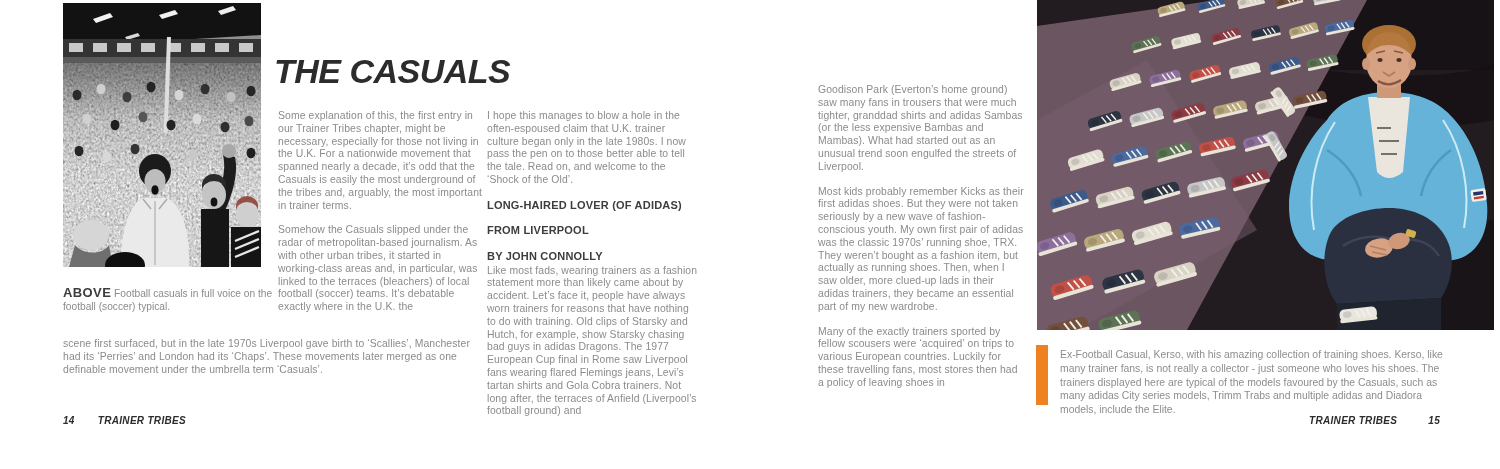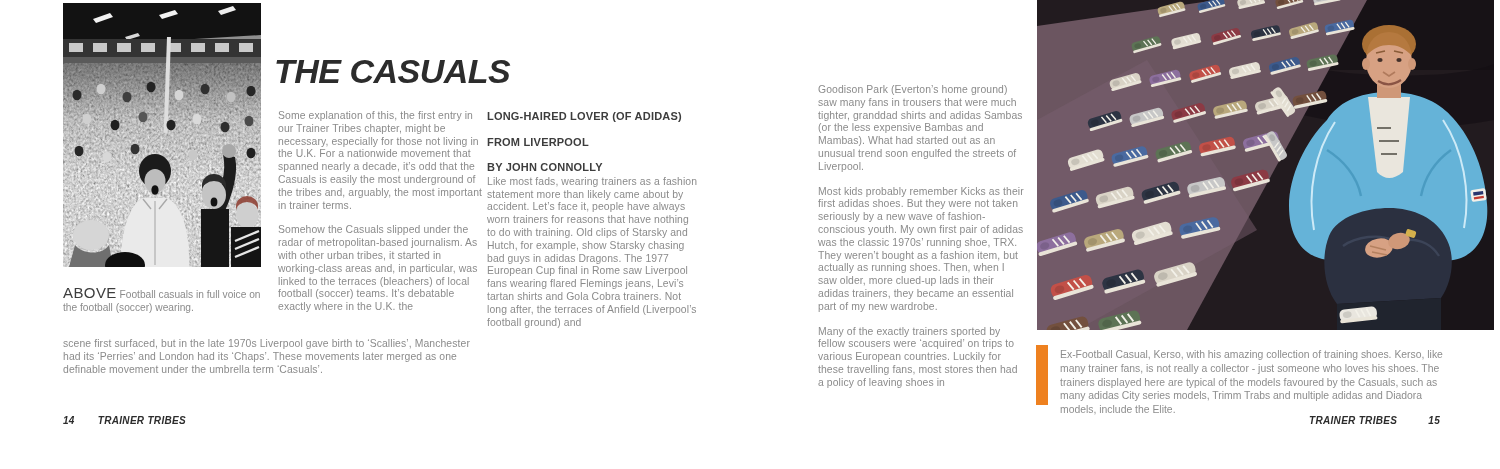--- a/index.html
+++ b/index.html
@@ -21,21 +21,21 @@
   .body-col p{margin:0 0 12px 0;}
   .body-col p:last-child{margin-bottom:0;}
   .colA{left:278px;top:110px;width:206px;}
   .colB{left:487px;top:110px;width:212px;}
   .colC{left:818px;top:84px;width:207px;}
   .bottom-block{left:63px;top:338px;width:414px;}
   .subhead{font-weight:bold;color:#3d3d3d;font-size:11px;line-height:13.6px;letter-spacing:0.2px;margin:0;}
   .subhead-group{margin:0 0 1px 0;}
   
   .caption-left{left:63px;top:276px;width:210px;font-size:10.2px;line-height:13px;color:#8b8b8b;}
-  .caption-label{font-weight:normal;color:#3d3d3d;font-size:15px;letter-spacing:0.4px;}
+  .caption-label{font-weight:bold;color:#3d3d3d;font-size:13px;letter-spacing:0.4px;}
   
   .accent-bar{left:1036px;top:345px;width:12px;height:60px;background:#EE8120;}
   .caption-right{left:1060px;top:348px;width:394px;font-size:10.4px;line-height:13.8px;color:#8d8d8d;}
   
   .footer{top:415px;font-style:italic;font-weight:bold;font-size:10px;color:#2c2c2c;letter-spacing:0.3px;white-space:nowrap;}
   .footer-left{left:63px;}
   .footer-right{right:60px;text-align:right;}
   .footer .gap-r{display:inline-block;margin-right:20px;}
   .footer .gap-l{display:inline-block;margin-left:28px;}
 </style>
@@ -130,31 +130,32 @@
       <path d="M80,196 l8,10 M104,196 l-8,10" stroke="#a8a8a8" stroke-width="1.4" fill="none"></path>
 
       <ellipse cx="28" cy="232" rx="18" ry="15" fill="#d6d6d6"></ellipse>
       <path d="M12,242 C20,252 40,252 46,242 L50,264 L6,264 Z" fill="#6f6f6f"></path>
       <ellipse cx="62" cy="262" rx="20" ry="13" fill="#0f0f0f"></ellipse>
     </svg>
   </div>
 
   <p class="abs caption-left">
     <span class="caption-label">ABOVE</span>
-    <span>Football casuals in full voice on the football (soccer) wearing.</span>
+    <span>Football casuals in full voice on the football (soccer) typical.</span>
   </p>
 
   <h1 class="abs title" style="margin:0;">THE CASUALS</h1>
 
   <div class="abs body-col colA">
     <p>Some explanation of this, the first entry in our Trainer Tribes chapter, might be necessary, especially for those not living in the U.K. For a nationwide movement that spanned nearly a decade, it’s odd that the Casuals is easily the most underground of the tribes and, arguably, the most important in trainer terms.</p>
     <p>Somehow the Casuals slipped under the radar of metropolitan-based journalism. As with other urban tribes, it started in working-class areas and, in particular, was linked to the terraces (bleachers) of local football (soccer) teams. It’s debatable exactly where in the U.K. the</p>
   </div>
 
   <div class="abs body-col colB">
+    <p>I hope this manages to blow a hole in the often-espoused claim that U.K. trainer culture began only in the late 1980s. I now pass the pen on to those better able to tell the tale. Read on, and welcome to the ‘Shock of the Old’.</p>
     <div class="subhead-group">
       <p class="subhead">LONG-HAIRED LOVER (OF ADIDAS)</p>
       <p class="subhead">FROM LIVERPOOL</p>
       <p class="subhead">BY JOHN CONNOLLY</p>
     </div>
     <p>Like most fads, wearing trainers as a fashion statement more than likely came about by accident. Let’s face it, people have always worn trainers for reasons that have nothing to do with training. Old clips of Starsky and Hutch, for example, show Starsky chasing bad guys in adidas Dragons. The 1977 European Cup final in Rome saw Liverpool fans wearing flared Flemings jeans, Levi’s tartan shirts and Gola Cobra trainers. Not long after, the terraces of Anfield (Liverpool’s football ground) and</p>
   </div>
 
   <div class="abs body-col bottom-block">
     <p>scene first surfaced, but in the late 1970s Liverpool gave birth to ‘Scallies’, Manchester had its ‘Perries’ and London had its ‘Chaps’. These movements later merged as one definable movement under the umbrella term ‘Casuals’.</p>

